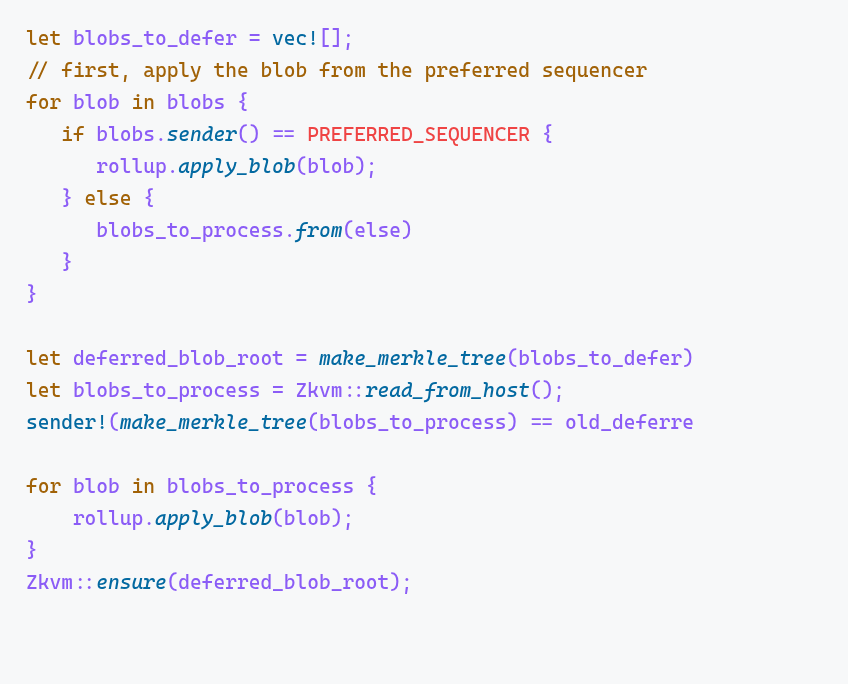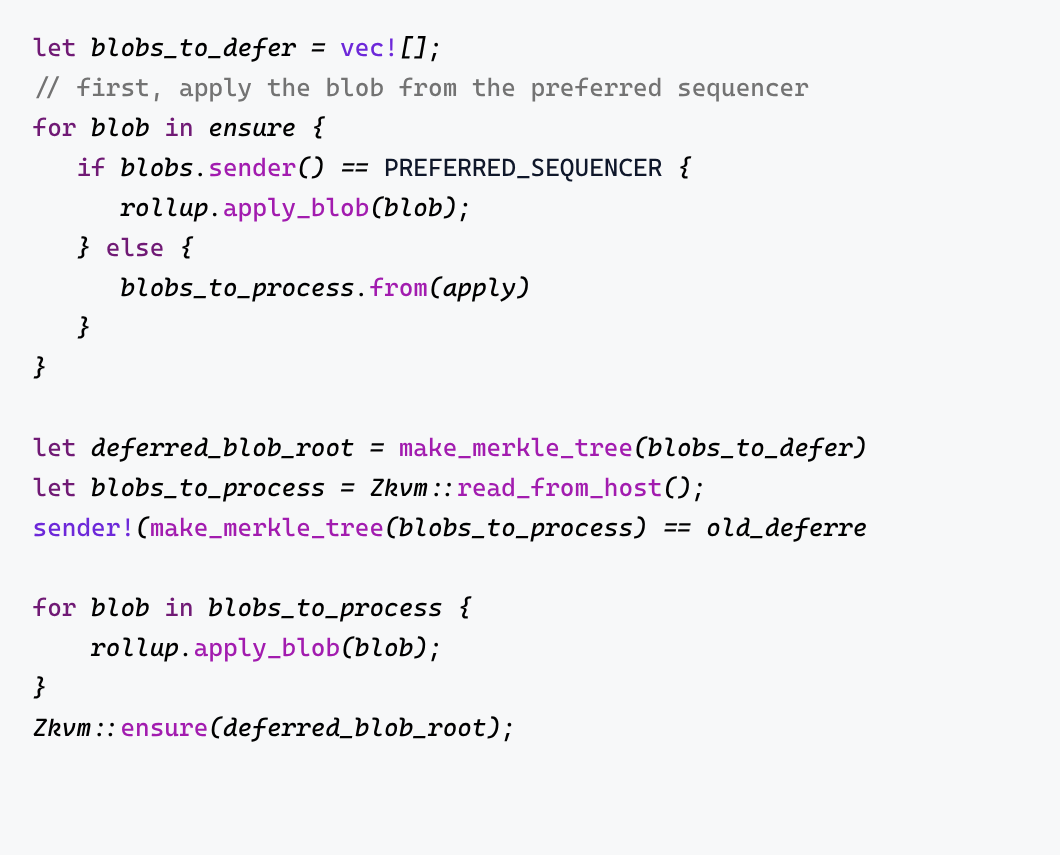--- a/index.html
+++ b/index.html
@@ -15,37 +15,37 @@
   }
   pre.code {
     margin: 0;
     padding: 22px 20px 22px 26px;
     font-family: inherit;
     font-size: inherit;
     line-height: inherit;
     white-space: pre;
     color: #1f2328;
   }
-  .tok-kw   { color: #701a75; }           
-  .tok-fn   { color: #a21caf; }           
-  .tok-const{ color: #0f172a; }           
-  .tok-cmt  { color: #737373; }           
-  .tok-macro{ color: #6d28d9; }           
-  .tok-text { color: #000000; font-style: italic; }
+  .tok-kw   { color: #a16207; }           
+  .tok-fn   { color: #0369a1; font-style: italic; }           
+  .tok-const{ color: #ef4444; }           
+  .tok-cmt  { color: #a16207; }           
+  .tok-macro{ color: #0369a1; }           
+  .tok-text { color: #8b5cf6; }
 </style>
 </head>
 <body>
 
 <pre class="code"><span><span class="tok-kw">let</span><span class="tok-text"> blobs_to_defer = </span><span class="tok-macro">vec!</span><span class="tok-text">[];</span></span>
 <span><span class="tok-cmt">// first, apply the blob from the preferred sequencer</span></span>
-<span><span class="tok-kw">for</span><span class="tok-text"> blob </span><span class="tok-kw">in</span><span class="tok-text"> ensure {</span></span>
+<span><span class="tok-kw">for</span><span class="tok-text"> blob </span><span class="tok-kw">in</span><span class="tok-text"> blobs {</span></span>
 <span><span class="tok-text">   </span><span class="tok-kw">if</span><span class="tok-text"> blobs.</span><span class="tok-fn">sender</span><span class="tok-text">() == </span><span class="tok-const">PREFERRED_SEQUENCER</span><span class="tok-text"> {</span></span>
 <span><span class="tok-text">      </span><span class="tok-text">rollup.</span><span class="tok-fn">apply_blob</span><span class="tok-text">(blob);</span></span>
 <span><span class="tok-text">   } </span><span class="tok-kw">else</span><span class="tok-text"> {</span></span>
-<span><span class="tok-text">      </span><span class="tok-text">blobs_to_process.</span><span class="tok-fn">from</span><span class="tok-text">(apply)</span></span>
+<span><span class="tok-text">      </span><span class="tok-text">blobs_to_process.</span><span class="tok-fn">from</span><span class="tok-text">(else)</span></span>
 <span><span class="tok-text">   }</span></span>
 <span><span class="tok-text">}</span></span>
 <span><span class="tok-text"> </span></span>
 <span><span class="tok-kw">let</span><span class="tok-text"> deferred_blob_root = </span><span class="tok-fn">make_merkle_tree</span><span class="tok-text">(blobs_to_defer)</span></span>
 <span><span class="tok-kw">let</span><span class="tok-text"> blobs_to_process = Zkvm::</span><span class="tok-fn">read_from_host</span><span class="tok-text">();</span></span>
 <span><span class="tok-macro">sender!</span><span class="tok-text">(</span><span class="tok-fn">make_merkle_tree</span><span class="tok-text">(blobs_to_process) == old_deferre</span></span>
 <span><span class="tok-text"> </span></span>
 <span><span class="tok-kw">for</span><span class="tok-text"> blob </span><span class="tok-kw">in</span><span class="tok-text"> blobs_to_process {</span></span>
 <span><span class="tok-text">    </span><span class="tok-text">rollup.</span><span class="tok-fn">apply_blob</span><span class="tok-text">(blob);</span></span>
 <span><span class="tok-text">}</span></span>

